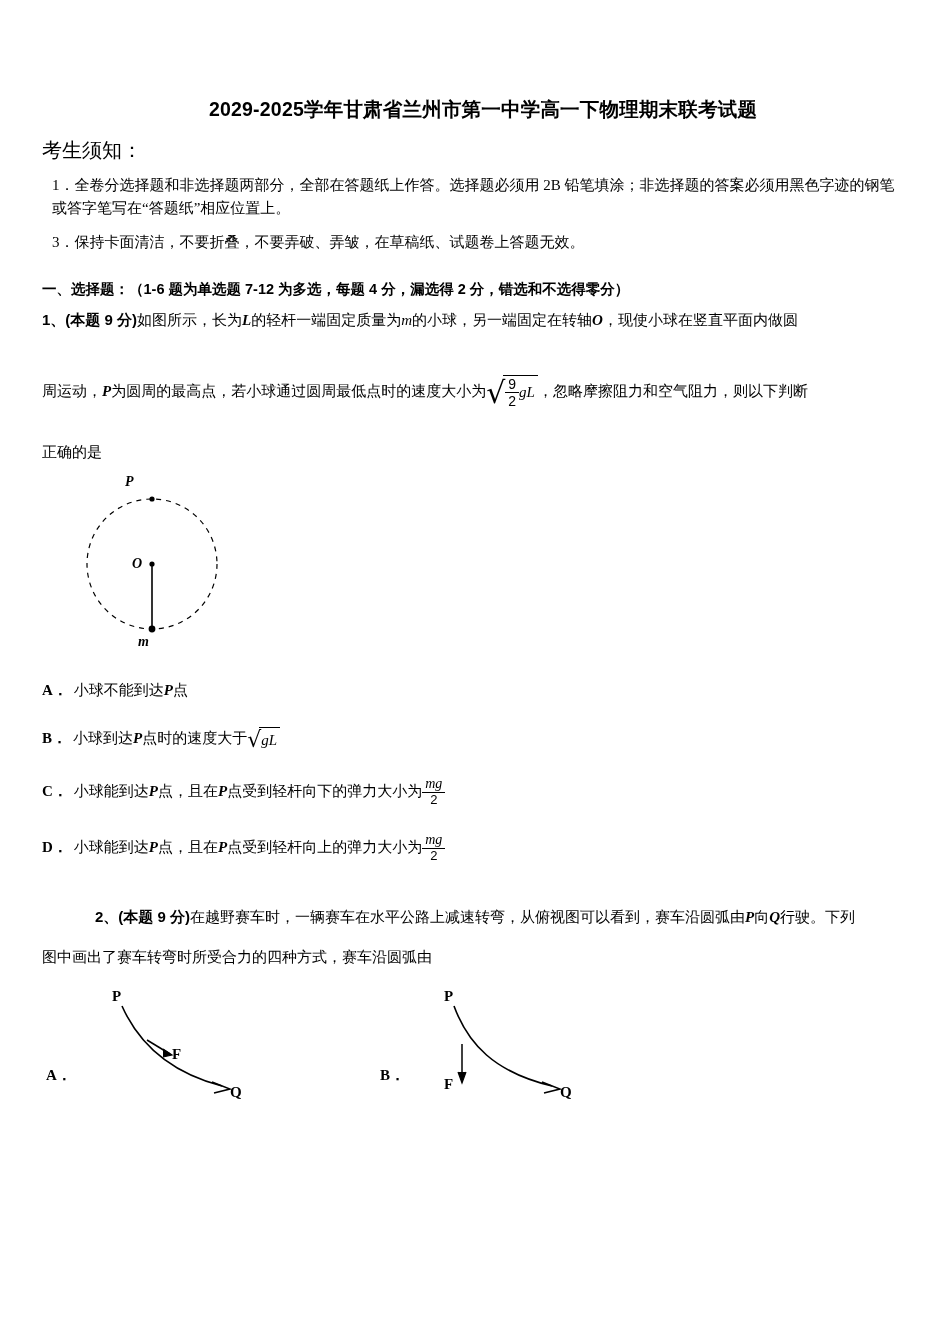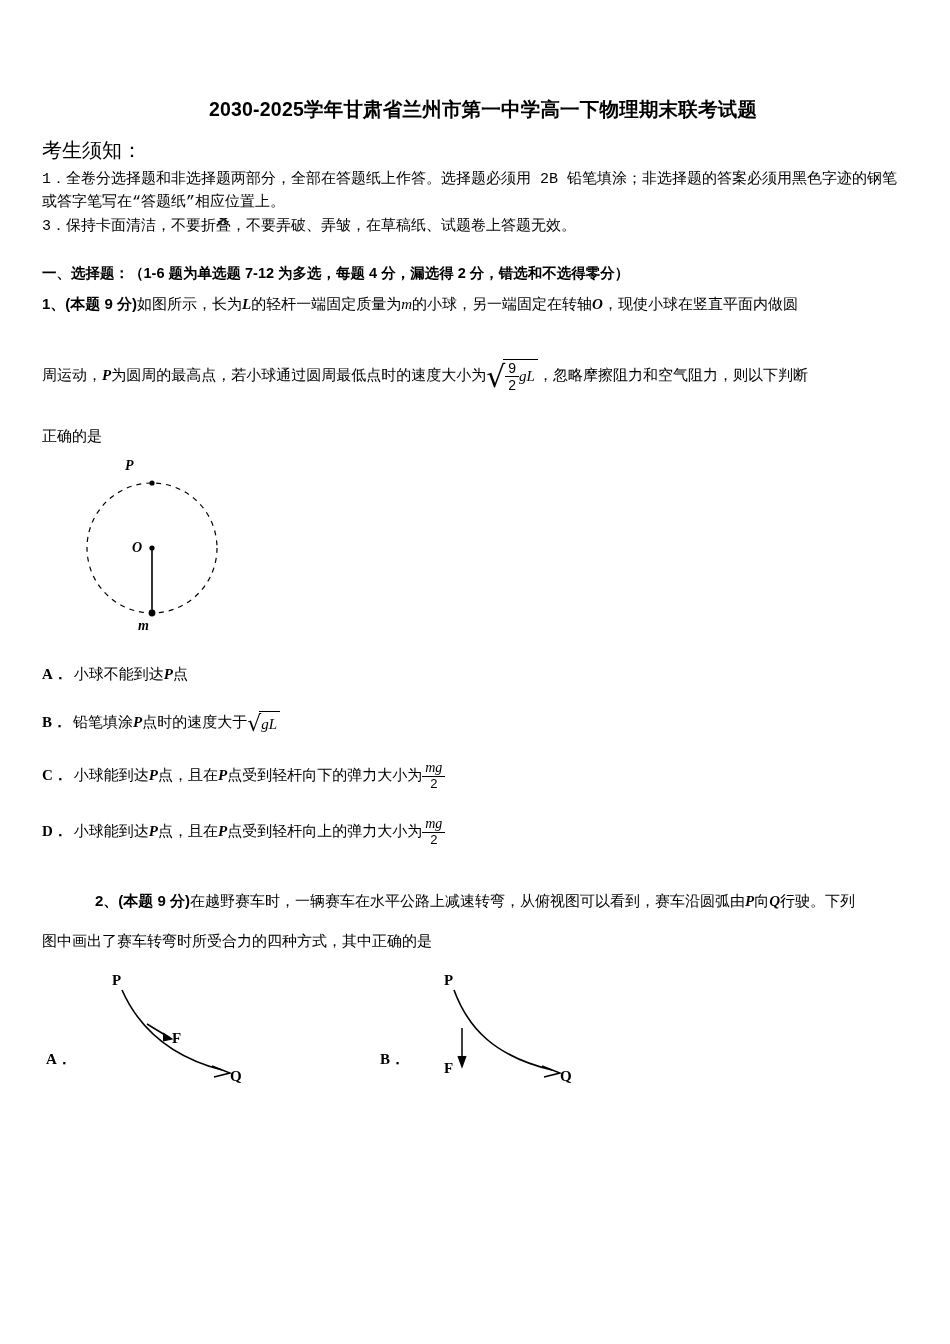--- a/index.html
+++ b/index.html
@@ -30,23 +30,23 @@
     margin: 0 0 14px 0;
     padding-left: 16px;
   }
   .notice-head {
     font-size: 20px;
     font-family: "Liberation Sans", sans-serif;
     margin: 10px 0 4px 0;
   }
   .notice-line {
     font-size: 15px;
-    font-family: Liberation Mono, monospace;
+    font-family: Liberation Serif, serif;
     line-height: 1.55;
-    margin: 0;
+    margin: 10px;
   }
   .section-head {
     font-size: 14.5px;
     font-family: "Liberation Sans", sans-serif;
     margin: 26px 0 8px 0;
     font-weight: bold;
   }
   .q-line {
     font-size: 15px;
     font-family: "Liberation Sans", sans-serif;
@@ -150,21 +150,21 @@
     font-weight: bold;
     font-size: 15px;
   }
   svg { display: block; overflow: visible; }
 </style>
 </head>
 <body>
 
 <div class="page">
 
-  <h1 class="doc-title">2030-2025学年甘肃省兰州市第一中学高一下物理期末联考试题</h1>
+  <h1 class="doc-title">2029-2025学年甘肃省兰州市第一中学高一下物理期末联考试题</h1>
 
   <div class="notice-head">考生须知：</div>
   <p class="notice-line">1．全卷分选择题和非选择题两部分，全部在答题纸上作答。选择题必须用 2B 铅笔填涂；非选择题的答案必须用黑色字迹的钢笔或答字笔写在“答题纸”相应位置上。</p>
   <p class="notice-line">3．保持卡面清洁，不要折叠，不要弄破、弄皱，在草稿纸、试题卷上答题无效。</p>
 
   <div class="section-head">一、选择题：（1-6 题为单选题 7-12 为多选，每题 4 分，漏选得 2 分，错选和不选得零分）</div>
 
   <p class="q-line"><b>1、</b><b>(本题 9 分)</b><span>如图所示，长为</span><span class="it">L</span><span>的轻杆一端固定质量为</span><span class="mathvar">m</span><span>的小球，另一端固定在转轴</span><span class="it">O</span><span>，现使小球在竖直平面内做圆</span></p>
 
   <p class="q-line spaced"><span>周运动，</span><span class="it">P</span><span>为圆周的最高点，若小球通过圆周最低点时的速度大小为</span><span class="sqrt"><span class="radical">√</span><span class="rad-body"><span class="frac frac-big"><span class="num">9</span><span class="den">2</span></span><span class="mathvar" style="font-size:15px">gL</span></span></span><span>，忽略摩擦阻力和空气阻力，则以下判断</span></p>
@@ -179,28 +179,28 @@
       <circle cx="80" cy="150" r="3.4" fill="#000"></circle>
       <circle cx="80" cy="20" r="2.6" fill="#000"></circle>
     </svg>
     <span style="position:absolute; left:53px; top:-5px; font-family:'Liberation Serif',serif; font-style:italic; font-weight:bold; font-size:14px;">P</span>
     <span style="position:absolute; left:60px; top:77px; font-family:'Liberation Serif',serif; font-style:italic; font-weight:bold; font-size:14px;">O</span>
     <span style="position:absolute; left:66px; top:155px; font-family:'Liberation Serif',serif; font-style:italic; font-weight:bold; font-size:14px;">m</span>
   </div>
 
   <p class="opt-line"><span class="opt-label">A．</span><span>小球不能到达</span><span class="it">P</span><span>点</span></p>
 
-  <p class="opt-line"><span class="opt-label">B．</span><span>铅笔填涂</span><span class="it">P</span><span>点时的速度大于</span><span class="sqrt"><span class="radical" style="font-size:22px">√</span><span class="rad-body"><span class="mathvar" style="font-size:15px">gL</span></span></span></p>
+  <p class="opt-line"><span class="opt-label">B．</span><span>小球到达</span><span class="it">P</span><span>点时的速度大于</span><span class="sqrt"><span class="radical" style="font-size:22px">√</span><span class="rad-body"><span class="mathvar" style="font-size:15px">gL</span></span></span></p>
 
   <p class="opt-line"><span class="opt-label">C．</span><span>小球能到达</span><span class="it">P</span><span>点，且在</span><span class="it">P</span><span>点受到轻杆向下的弹力大小为</span><span class="frac"><span class="num mathvar" style="font-size:14px">mg</span><span class="den">2</span></span></p>
 
   <p class="opt-line"><span class="opt-label">D．</span><span>小球能到达</span><span class="it">P</span><span>点，且在</span><span class="it">P</span><span>点受到轻杆向上的弹力大小为</span><span class="frac"><span class="num mathvar" style="font-size:14px">mg</span><span class="den">2</span></span></p>
 
   <p class="q-line" style="margin-top:40px;text-align:center;"><b>2、</b><b>(本题 9 分)</b><span>在越野赛车时，一辆赛车在水平公路上减速转弯，从俯视图可以看到，赛车沿圆弧由</span><span class="it">P</span><span>向</span><span class="it">Q</span><span>行驶。下列</span></p>
-  <p class="q-line" style="margin-top:14px;">图中画出了赛车转弯时所受合力的四种方式，其中正确的是</p>
+  <p class="q-line" style="margin-top:14px;">图中画出了赛车转弯时所受合力的四种方式，赛车沿圆弧由</p>
 
   <div class="q2-figs">
 
     <span class="q2-opt-label" style="left:4px; top:78px;">A．</span>
     <div class="fig-col" style="left:60px;">
       <svg width="200" height="130" viewBox="0 0 200 130">
         <path d="M20,18 C36,54 66,84 120,98" fill="none" stroke="#000" stroke-width="1.6"></path>
         <path d="M110,94 L128,101 L112,105" fill="none" stroke="#000" stroke-width="1.5"></path>
         <line x1="45" y1="52" x2="68" y2="66" stroke="#000" stroke-width="1.5"></line>
         <path d="M61,61 L70,67 L61,69" fill="#000" stroke="#000" stroke-width="1.2"></path>

